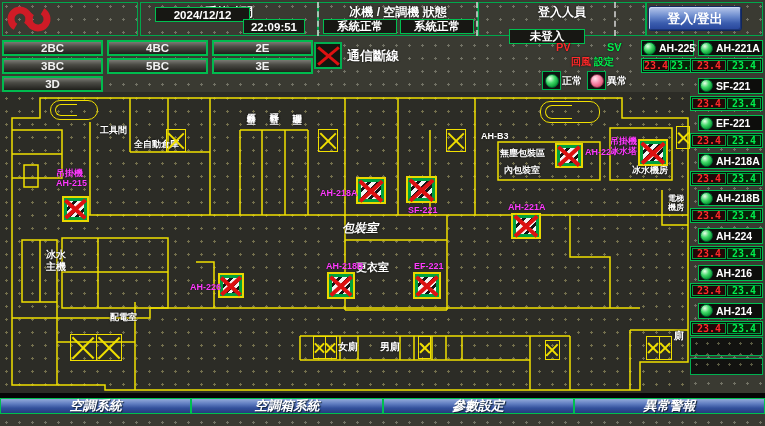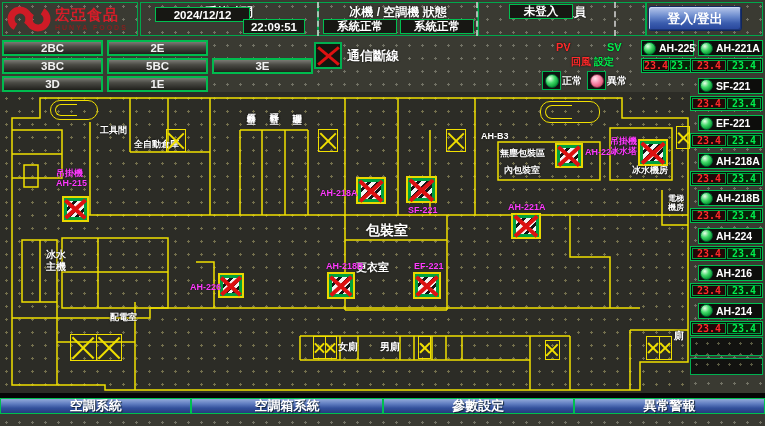--- a/index.html
+++ b/index.html
@@ -68,79 +68,75 @@
   .xb.x2{transform:translateY(-50%) rotate(-42deg);}
   .elev{position:absolute;border:1.5px solid #f0df00;box-sizing:border-box;display:flex;}
   .ecell{position:relative;flex:1;overflow:hidden;border-left:1.5px solid #f0df00;}
   .ecell:first-child{border-left:none;}
   .ecell .xb{position:absolute;left:-12%;top:50%;width:124%;height:2px;background:#f0df00;}
   .stair{position:absolute;border:1.5px solid #f0df00;border-radius:10px;box-sizing:border-box;}
   .stair .st-in{position:absolute;top:3px;bottom:3px;left:4px;width:45%;
     border-left:1.5px solid #f0df00;border-top:1.5px solid #f0df00;border-bottom:1.5px solid #f0df00;border-radius:8px 0 0 8px;}
   
   .gapstrip{position:absolute;left:0;top:393px;width:765px;height:5px;background:#060606;}
-  .footer{position:absolute;left:0;top:398px;width:765px;height:16px;display:flex;background:#060606;}
+  .footer{position:absolute;left:0;top:398px;width:765px;height:16px;display:flex;background:#060606;font-style:italic;}
   .navbtn{flex:1;border:1px solid #00c050;box-sizing:border-box;
     background:linear-gradient(#93a9da 0%,#5f7cc0 35%,#33509c 65%,#243d7e 100%);
     color:#fff;font-weight:bold;font-size:13px;display:flex;align-items:center;justify-content:center;cursor:pointer;text-shadow:1px 1px 1px #123;}
 </style>
 </head>
 <body>
 
 <div class="screen">
 
   <div class="logo-wrap">
     <svg width="52" height="34">
       <g stroke="#cf1b26" stroke-width="7" fill="none">
         <circle cx="17" cy="17" r="9" stroke-dasharray="44 13" transform="rotate(120 17 17)"></circle>
         <circle cx="35" cy="17" r="9" stroke-dasharray="44 13" transform="rotate(-60 35 17)"></circle>
       </g>
     </svg>
-    <div class="brand-texts">
-      <span class="brand-cn">宏亞食品</span>
-      <span class="brand-en">HUNYA FOODS</span>
-    </div>
   </div>
 
   <div class="panel" style="left:140px;top:2px;width:178px;height:34px;">
     <div class="ptitle">系統時間</div>
     <div class="vbox" style="left:14px;top:4px;width:95px;">2024/12/12</div>
     <div class="vbox" style="left:102px;top:16px;width:62px;">22:09:51</div>
   </div>
 
   <div class="panel" style="left:318px;top:2px;width:160px;height:34px;">
     <div class="ptitle">冰機 / 空調機 狀態</div>
     <div class="vbox" style="left:4px;top:16px;width:74px;">系統正常</div>
     <div class="vbox" style="left:81px;top:16px;width:74px;">系統正常</div>
   </div>
 
   <div class="panel" style="left:478px;top:2px;width:168px;height:34px;">
     <div class="ptitle">登入人員</div>
-    <div class="vbox" style="left:30px;top:1px;width:64px;">未登入</div>
+    <div class="vbox" style="left:30px;top:26px;width:76px;">未登入</div>
   </div>
 
   <div class="panel" style="left:646px;top:2px;width:117px;height:34px;"></div>
   <div class="login-btn">登入/登出</div>
 
   <div class="vdash" style="left:317px;"></div>
   <div class="vdash" style="left:476px;"></div>
   <div class="vdash" style="left:614px;"></div>
 
   <div class="fb-row" style="top:40px;">
       <div class="floor-btn">2BC</div>
+      <div class="floor-btn">4BC</div>
       <div class="floor-btn">2E</div>
     </div>
   <div class="fb-row" style="top:58px;">
       <div class="floor-btn">3BC</div>
       <div class="floor-btn">5BC</div>
       <div class="floor-btn">3E</div>
     </div>
   <div class="fb-row" style="top:76px;">
       <div class="floor-btn">3D</div>
-      <div class="floor-btn">1E</div>
     </div>
 
   <div class="commbox">
     <span class="xb" style="transform:translateY(-50%) rotate(40deg);"></span>
     <span class="xb" style="transform:translateY(-50%) rotate(-40deg);"></span>
   </div>
   <div class="legend-text" style="left:347px;top:47px;font-size:13px;">通信斷線</div>
 
   <div class="legend-text pv-red" style="left:556px;top:41px;font-size:11px;">PV</div>
   <div class="legend-text sv-green" style="left:607px;top:41px;font-size:11px;">SV</div>
@@ -180,21 +176,21 @@
       <div class="room-label" style="left: 134px; top: 47px; font-size: 9px;">全自動倉庫</div>
       <div class="room-label vert" style="left: 246px; top: 14px; font-size: 9px;">原料室</div>
       <div class="room-label vert" style="left: 269px; top: 14px; font-size: 9px;">秤料室</div>
       <div class="room-label vert" style="left: 292px; top: 14px; font-size: 9px;">調理室</div>
       <div class="room-label" style="left: 481px; top: 39px; font-size: 9px;">AH-B3</div>
       <div class="room-label" style="left: 500px; top: 56px; font-size: 9px;">無塵包裝區</div>
       <div class="room-label" style="left: 504px; top: 73px; font-size: 9px;">內包裝室</div>
       <div class="room-label" style="left: 632px; top: 73px; font-size: 9px;">冰水機房</div>
       <div class="room-label" style="left: 668px; top: 102px; font-size: 8px;">電梯
 機房</div>
-      <div class="room-label" style="left: 366px; top: 130px; font-size: 14px;">包裝室</div>
+      <div class="room-label" style="left: 342px; top: 130px; font-size: 12px; font-style: italic;">包裝室</div>
       <div class="room-label" style="left: 356px; top: 169px; font-size: 11px;">更衣室</div>
       <div class="room-label" style="left: 46px; top: 157px; font-size: 10px;">冰水
 主機</div>
       <div class="room-label" style="left: 110px; top: 220px; font-size: 9px;">配電室</div>
       <div class="room-label" style="left: 338px; top: 249px; font-size: 10px;">女廁</div>
       <div class="room-label" style="left: 380px; top: 249px; font-size: 10px;">男廁</div>
       <div class="room-label" style="left: 674px; top: 238px; font-size: 10px;">廁</div>
       <div class="marker" style="left: 62px; top: 104px; width: 27px; height: 26px;">
         <i class="xb x1"></i>
         <i class="xb x2"></i>

